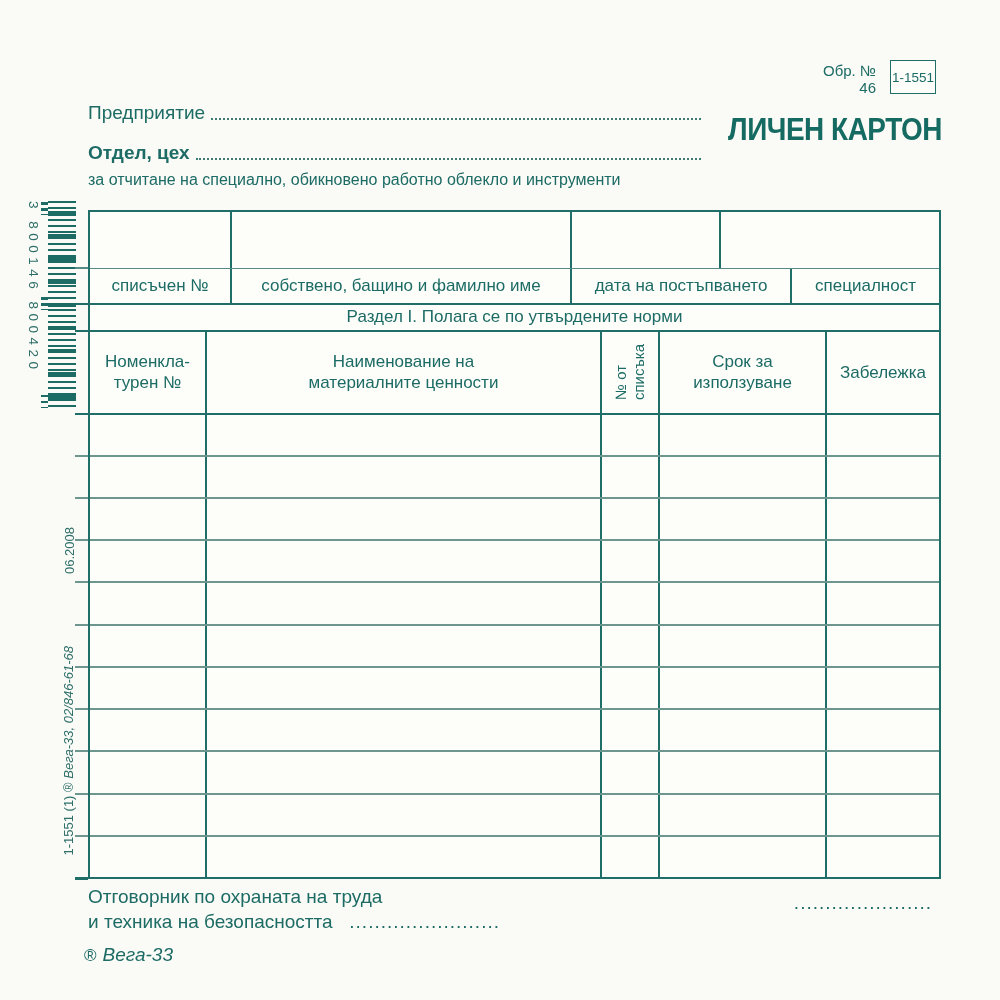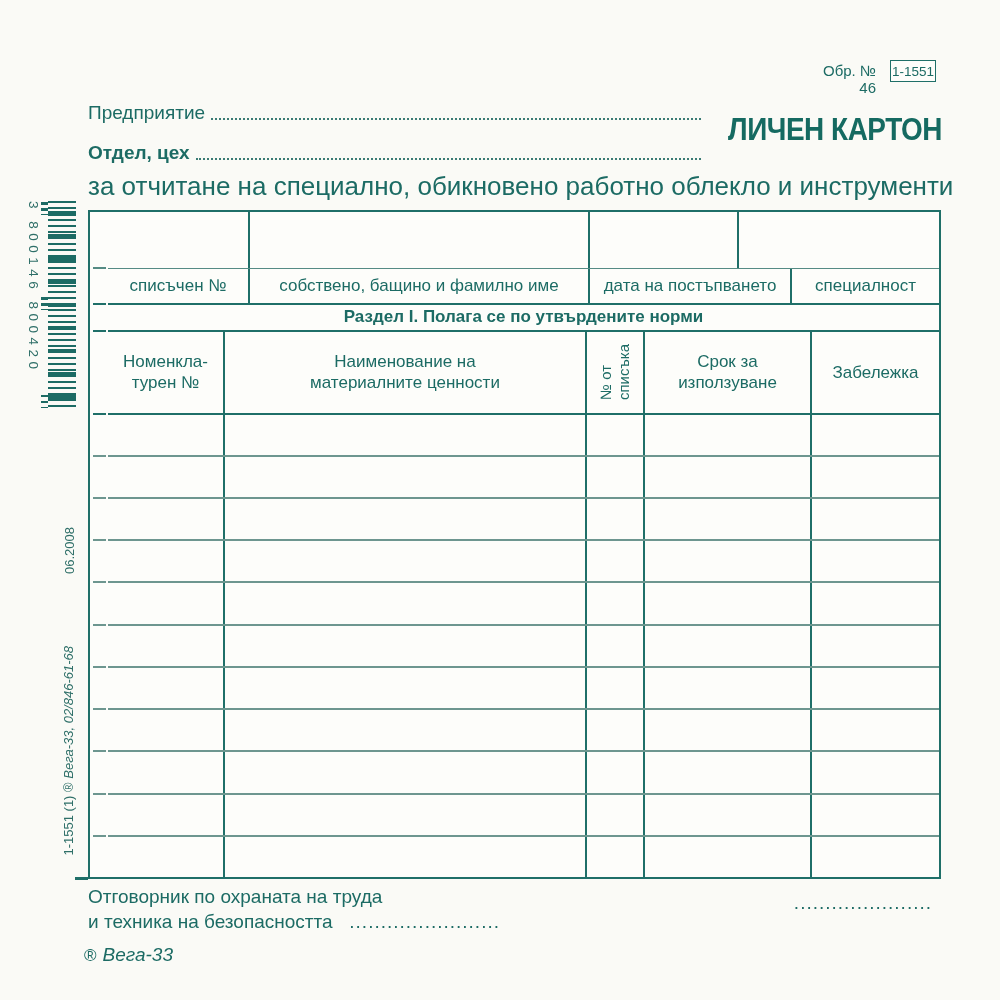--- a/index.html
+++ b/index.html
@@ -16,51 +16,51 @@
   body{
     position:relative;
     background:var(--bg);
     font-family:"Liberation Sans", sans-serif;
     color:var(--ink);
     overflow:hidden;
   }
   
   .obr-label{position:absolute;left:806px;top:62px;width:70px;font-size:15px;text-align:right;}
   .obr-box{
-    position:absolute;left:890px;top:60px;width:46px;height:22px;
+    position:absolute;left:890px;top:60px;width:46px;height:34px;
     border:1.5px solid var(--bd);display:flex;align-items:center;justify-content:center;
     font-size:13.5px;background:var(--cell);
   }
   .page-title{
     position:absolute;left:660px;top:112px;width:282px;
     font-size:31px;font-weight:700;letter-spacing:-.5px;text-align:right;
     color:#156a61;transform:scaleX(.9);transform-origin:100% 50%;white-space:nowrap;
   }
   .fieldline{position:absolute;left:88px;width:613px;display:flex;font-size:19px;}
   .fieldline .leader{flex:1;border-bottom:2px dotted #3a7b74;margin:0 0 4px 6px;}
   .fl1{top:102px;}
   .fl2{top:142px;font-weight:bold;}
-  .subtitle{position:absolute;left:88px;top:171px;font-size:26px;}
+  .subtitle{position:absolute;left:88px;top:171px;font-size:16px;}
   
   .formtable{
     position:absolute;left:88px;top:210px;width:853px;height:669px;
     border:2.5px solid var(--bd);background:var(--cell);
     display:flex;flex-direction:column;
   }
-  .trow{display:flex;position:relative;margin-left:18px;}
+  .trow{display:flex;position:relative;}
   .trow .c{border-left:2.5px solid var(--bd);display:flex;align-items:center;justify-content:center;text-align:center;}
   .trow .c:first-child{border-left:none;}
   .rowA{height:55.5px;}
   .rowB{height:35px;border-top:1.5px solid var(--bd-thin);font-size:17px;}
-  .rowC{height:27px;border-top:2.5px solid var(--bd);align-items:center;justify-content:center;font-size:17px;display:flex;font-weight:bold;}
+  .rowC{height:27px;border-top:2.5px solid var(--bd);align-items:center;justify-content:center;font-size:17px;display:flex;}
   .rowD{height:83px;border-top:2.5px solid var(--bd);font-size:17px;line-height:21px;}
   .rowBody{flex:1;border-top:2px solid var(--bd-light);}
   .rowBody.first{border-top:2.5px solid var(--bd);}
   .wa1{width:140px;}.wa2{width:340px;}.wa3{width:149px;}.wa4{flex:1;}
-  .wb1{width:115px;}.wb2{width:362px;}.wb3{width:58px;}.wb4{width:167px;}.wb5{flex:1;}
+  .wb1{width:115px;}.wb2{width:395px;}.wb3{width:58px;}.wb4{width:167px;}.wb5{flex:1;}
   
   .rowB::before,.rowC::before,.rowD::before,.rowBody::before{
     content:"";position:absolute;left:-15.5px;top:-2px;width:13px;height:2px;background:var(--bd-light);
   }
   .rowB::before{background:var(--bd-thin);}
   .rowC::before,.rowD::before,.rowBody.first::before{height:2.5px;background:var(--bd);}
   .formtable::after{content:"";position:absolute;left:-15.5px;bottom:-2.5px;width:13px;height:2.5px;background:var(--bd);}
   .vertcell span{display:block;transform:rotate(-90deg);font-size:15px;line-height:18px;text-align:left;white-space:nowrap;}
   
   .barcode-bars{

